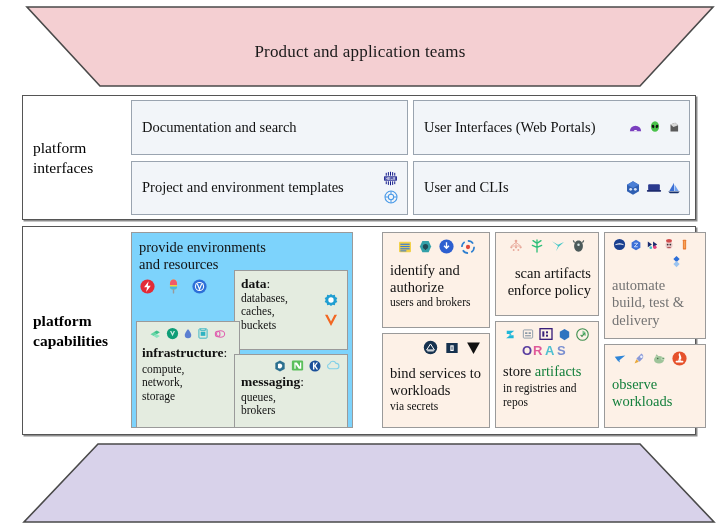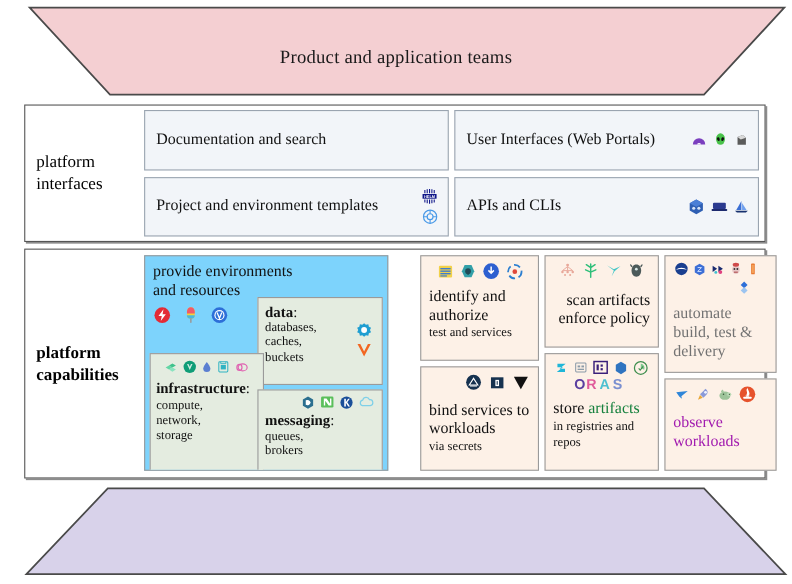--- a/index.html
+++ b/index.html
@@ -179,21 +179,21 @@
   }
 
   .icon-row { display: flex; gap: 4px; align-items: center; }
   .icon-row.right { justify-content: flex-end; }
   .icon-row.center { justify-content: center; }
 
   .pad { padding: 5px 7px; box-sizing: border-box; height: 100%; }
 
   .green-word { color: #15803d; }
   .violet { color: #737373; }
-  .maroon { color: #a21caf; }
+  .maroon { color: #15803d; }
 
   
   .ic { display: inline-block; line-height: 0; vertical-align: middle; }
 </style>
 </head>
 <body>
 
 <div class="trap-wrap trap-top">
   <svg width="720" height="86" viewBox="0 0 720 86">
     <polygon points="27,3 713,3 640,82 100,82" fill="#f4cfd2" stroke="#4a4a4a" stroke-width="1.6"></polygon>
@@ -256,21 +256,21 @@
           </span>
           <span class="ic">
             <svg width="14" height="15" viewBox="0 0 24 24">
               <path d="M6 7 L14 4 L19 8 L19 19 L6 19 Z" fill="#5b5b5b"></path>
               <path d="M6 7 L14 4 L19 8 L11 11 Z" fill="#d9d9d9"></path>
             </svg>
           </span>
         </span>
       </div>
       <div class="if-box">
-        <span>APIs and CLIs</span>
+        <span>User and CLIs</span>
         <span class="icons">
           <span class="ic">
             <svg width="16" height="16" viewBox="0 0 24 24">
               <path d="M12 2 L21 7 L21 17 L12 22 L3 17 L3 7 Z" fill="#2f5fb3"></path>
               <path d="M12 2 L21 7 L12 12 L3 7 Z" fill="#4b7fd6"></path>
               <circle cx="8.5" cy="14" r="2.1" fill="#d7e3f7"></circle>
               <circle cx="15.5" cy="14" r="2.1" fill="#d7e3f7"></circle>
             </svg>
           </span>
           <span class="ic">
@@ -459,21 +459,21 @@
               </svg>
             </span>
             <span class="ic">
               <svg width="16" height="16" viewBox="0 0 24 24">
                 <circle cx="12" cy="12" r="9.2" fill="none" stroke="#2d7fd0" stroke-width="2.4" stroke-dasharray="9 5"></circle>
                 <circle cx="12" cy="12" r="3.2" fill="#e0483a"></circle>
               </svg>
             </span>
           </div>
           <div class="cap-big" style="margin-top:7px; line-height:1.14;">identify and authorize</div>
-          <div class="cap-sub" style="margin-top:1px;">test and services</div>
+          <div class="cap-sub" style="margin-top:1px;">users and brokers</div>
         </div>
       </div>
 
       <div class="cap-box cream" style="flex:1;">
         <div class="pad">
           <div class="icon-row right" style="gap:5px;">
             <span class="ic">
               <svg width="17" height="17" viewBox="0 0 24 24">
                 <circle cx="12" cy="12" r="9.5" fill="#16324f"></circle>
                 <path d="M6.5 15.5 L12 7 L17.5 15.5 Z" fill="none" stroke="#fff" stroke-width="1.4"></path>

